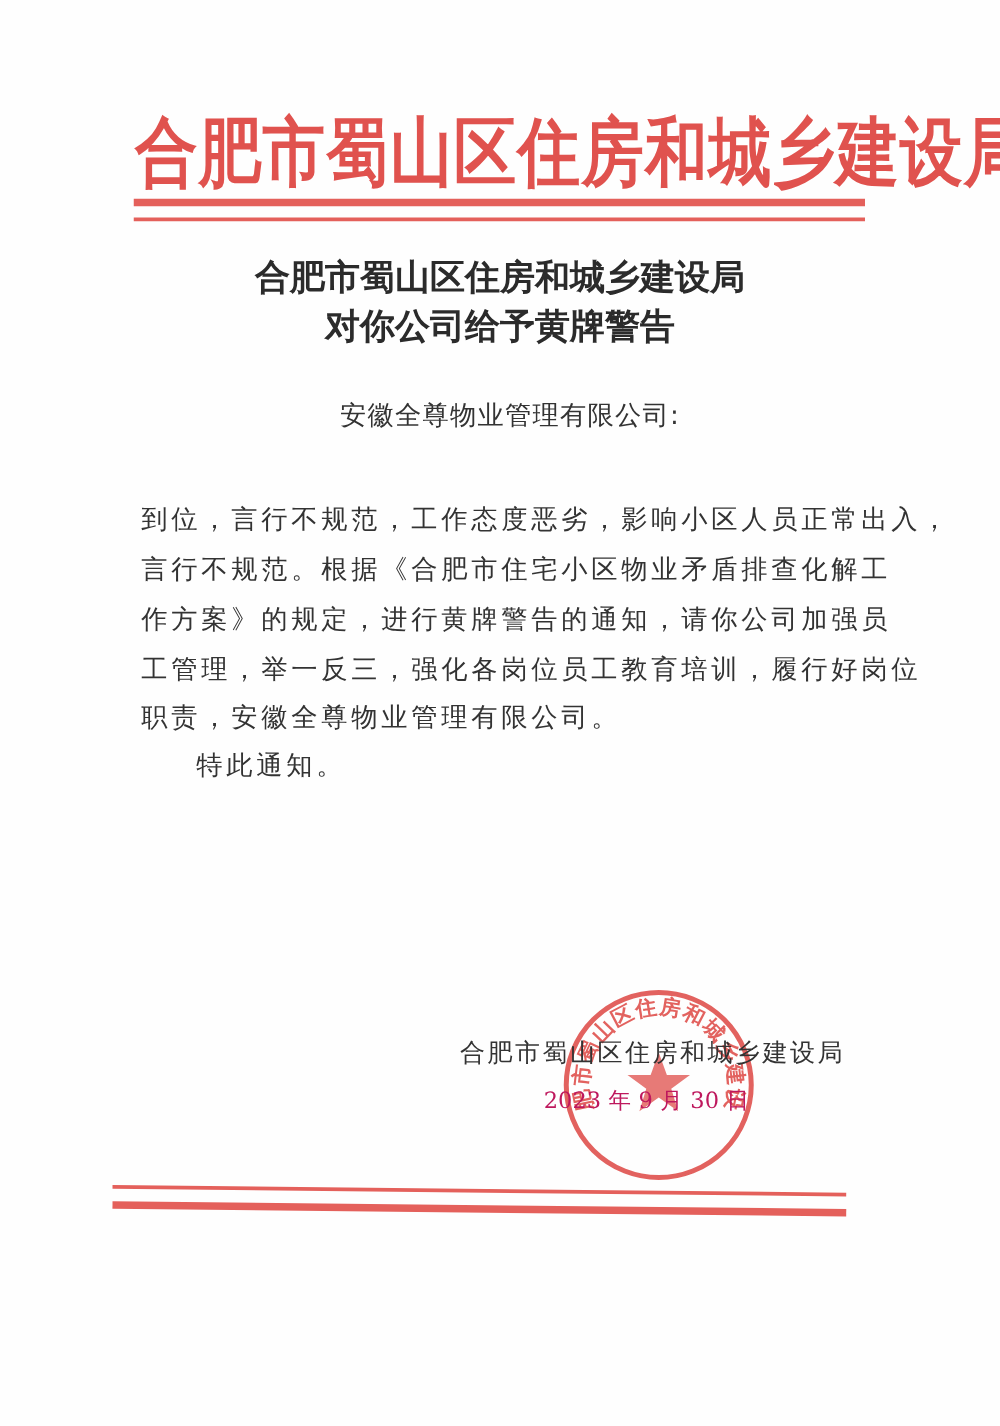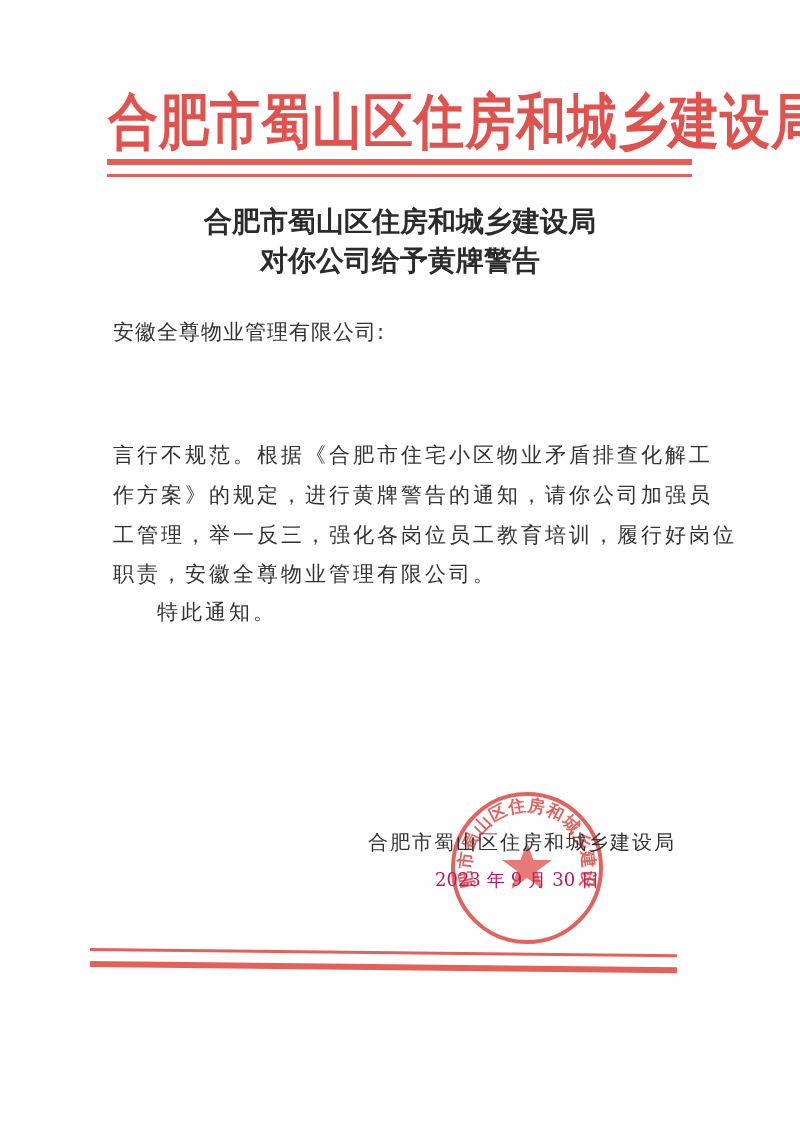--- a/index.html
+++ b/index.html
@@ -59,21 +59,21 @@
     .body-text {
       position: absolute;
       left: 113px;
       width: 590px;
       font-family: "DejaVu Sans", "Liberation Sans", sans-serif;
       font-size: 21px;
       color: #333333;
       letter-spacing: 3px;
       white-space: nowrap;
     }
-    .salutation { top: 318px; letter-spacing: 1px; }
+    .salutation { top: 318px; letter-spacing: 1px; text-align: center; }
     .line1 { top: 361px; left: 157px; }
     .line2 { top: 401px; }
     .line3 { top: 441px; }
     .line4 { top: 481px; }
     .line5 { top: 521px; }
     .line6 { top: 560px; }
     .closing { top: 598px; left: 157px; }
 
     .signature {
       position: absolute;
@@ -125,20 +125,21 @@
 <div class="page">
 
   <div class="header-title">合肥市蜀山区住房和城乡建设局</div>
   <div class="rule rule-thick-top"></div>
   <div class="rule rule-thin-top"></div>
 
   <div class="doc-title l1">合肥市蜀山区住房和城乡建设局</div>
   <div class="doc-title l2">对你公司给予黄牌警告</div>
 
   <div class="body-text salutation">安徽全尊物业管理有限公司:</div>
+  <div class="body-text line2">到位，言行不规范，工作态度恶劣，影响小区人员正常出入，</div>
   <div class="body-text line3">言行不规范。根据《合肥市住宅小区物业矛盾排查化解工</div>
   <div class="body-text line4">作方案》的规定，进行黄牌警告的通知，请你公司加强员</div>
   <div class="body-text line5">工管理，举一反三，强化各岗位员工教育培训，履行好岗位</div>
   <div class="body-text line6">职责，安徽全尊物业管理有限公司。</div>
   <div class="body-text closing">特此通知。</div>
 
   <svg class="seal" viewBox="0 0 160 160" xmlns="http://www.w3.org/2000/svg">
     <defs>
       <path id="sealArc" d="M 28 100 A 56 56 0 1 1 132 100"></path>
     </defs>

